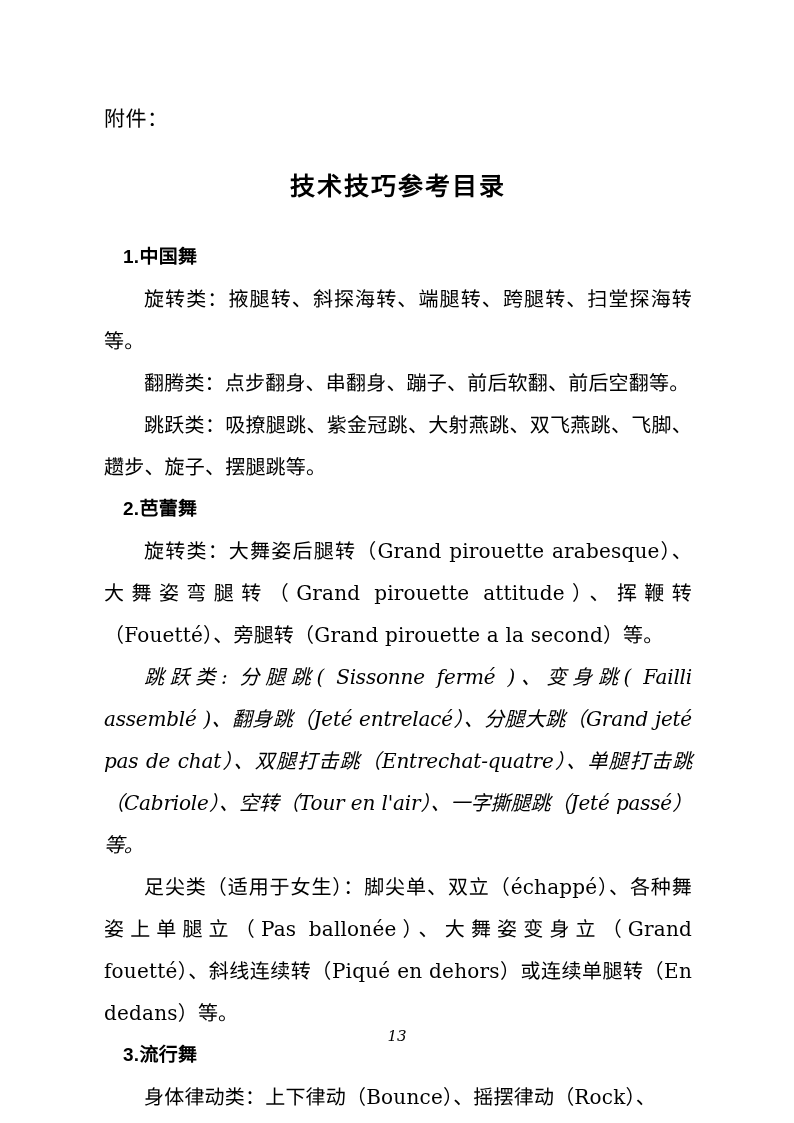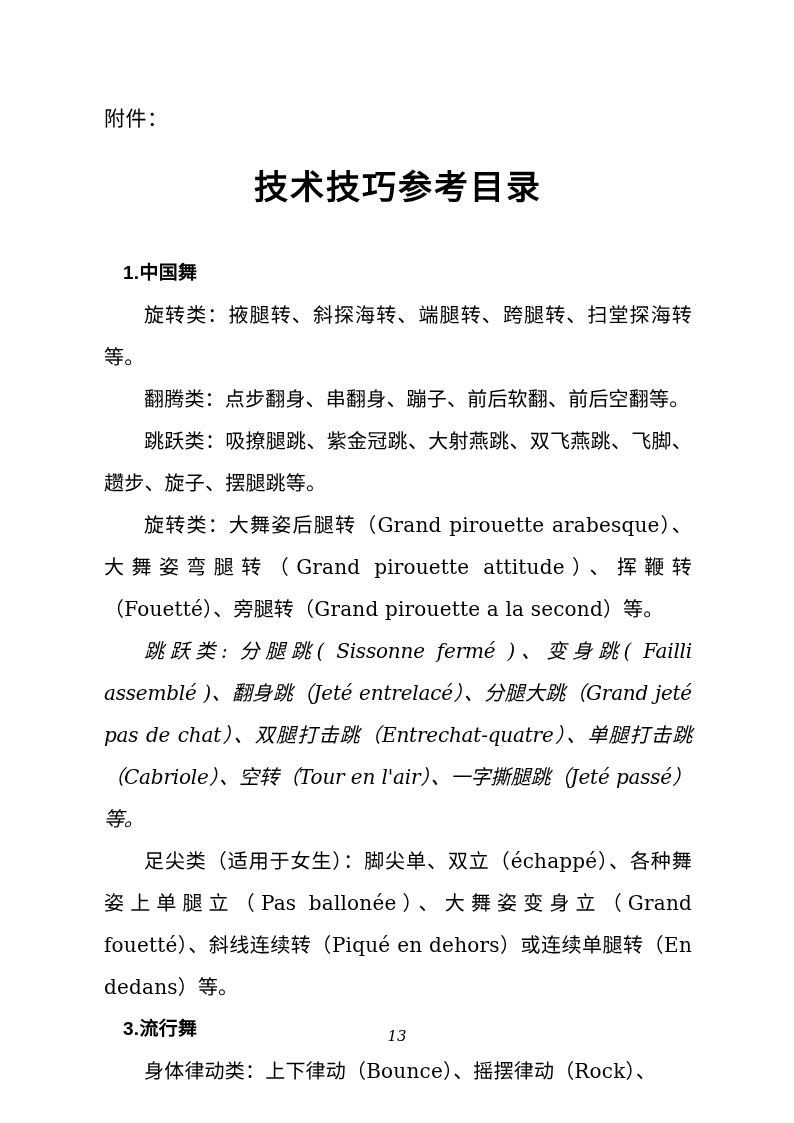--- a/index.html
+++ b/index.html
@@ -39,25 +39,25 @@
     line-height: 30px;
     letter-spacing: 0.5px;
     margin: 0 0 0 0;
     white-space: pre;
   }
 
   
   .doc-title {
     font-family: "DejaVu Serif", "Liberation Serif", serif;
     font-weight: bold;
-    font-size: 34px;
+    font-size: 25px;
     line-height: 42px;
     text-align: center;
     letter-spacing: 2px;
-    margin: 32px 0 16px 0;
+    margin: 32px 0 0 0;
     white-space: pre;
   }
 
   
   .title-gap {
     height: 28px;
   }
 
   
   .section-heading {
@@ -117,20 +117,21 @@
     <div class="title-gap"></div>
 
     <section>
       <h2 class="section-heading">1.中国舞</h2>
       <p class="entry">旋转类：掖腿转、斜探海转、端腿转、跨腿转、扫堂探海转等。</p>
       <p class="entry">翻腾类：点步翻身、串翻身、蹦子、前后软翻、前后空翻等。</p>
       <p class="entry">跳跃类：吸撩腿跳、紫金冠跳、大射燕跳、双飞燕跳、飞脚、趱步、旋子、摆腿跳等。</p>
     </section>
 
     <section>
+      <h2 class="section-heading">2.芭蕾舞</h2>
       <p class="entry">旋转类：大舞姿后腿转（Grand pirouette arabesque）、大舞姿弯腿转（Grand pirouette attitude）、挥鞭转（Fouetté）、旁腿转（Grand pirouette a la second）等。</p>
       <p class="entry tight">跳跃类: 分腿跳( Sissonne fermé )、变身跳( Failli assemblé )、翻身跳（Jeté entrelacé）、分腿大跳（Grand jeté pas de chat）、双腿打击跳（Entrechat-quatre）、单腿打击跳（Cabriole）、空转（Tour en l'air）、一字撕腿跳（Jeté passé）等。</p>
       <p class="entry">足尖类（适用于女生）：脚尖单、双立（échappé）、各种舞姿上单腿立（Pas ballonée）、大舞姿变身立（Grand fouetté）、斜线连续转（Piqué en dehors）或连续单腿转（En dedans）等。</p>
     </section>
 
     <section>
       <h2 class="section-heading">3.流行舞</h2>
       <p class="entry">身体律动类：上下律动（Bounce）、摇摆律动（Rock）、</p>
     </section>
 

